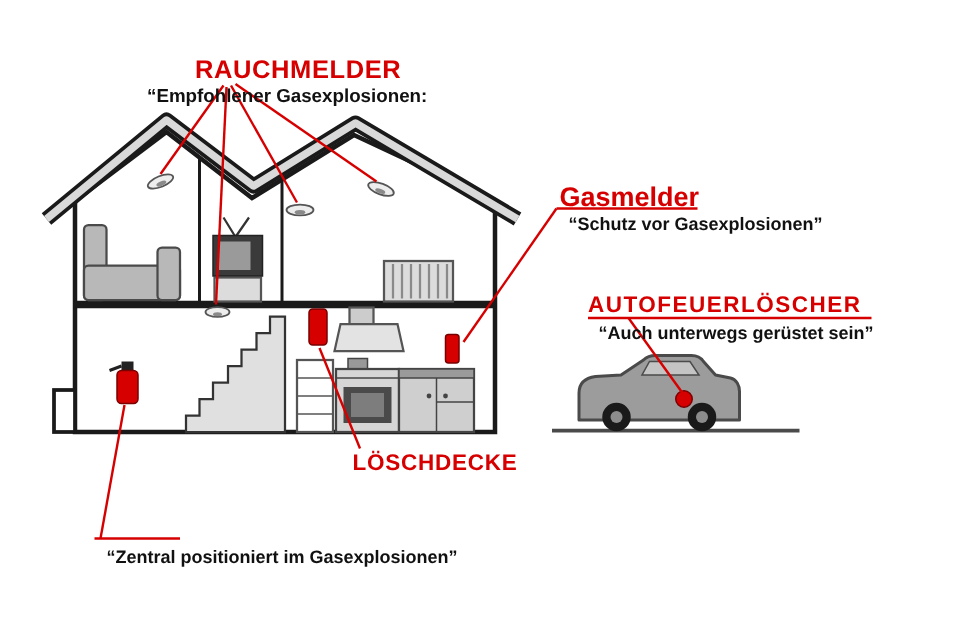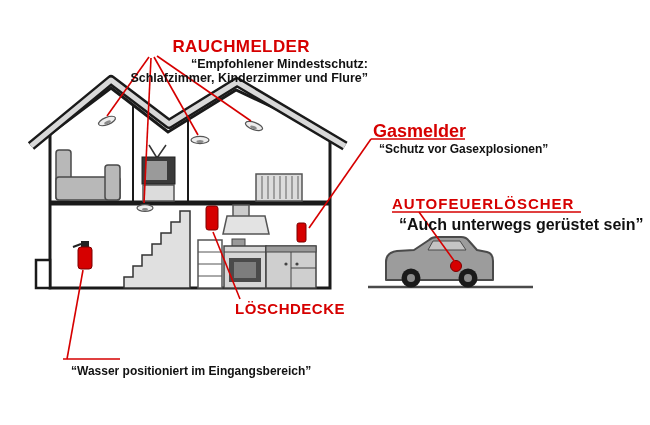--- a/index.html
+++ b/index.html
@@ -5,21 +5,21 @@
   *{margin:0;padding:0;box-sizing:border-box}
   html,body{background:#ffffff}
   .stage{
     position:relative;width:650px;height:425px;background:#fff;
     font-family:"Liberation Sans",sans-serif;overflow:hidden;
   }
   .stage svg{position:absolute;left:0;top:0}
   .lbl{position:absolute;white-space:nowrap;font-weight:bold;line-height:1.15}
   .red{color:#d60000}
   .dark{color:#111111}
-  .center{text-align:right;white-space:normal}
+  .center{text-align:left;white-space:normal}
 </style>
 </head>
 <body>
 
 <div class="stage">
 
   <svg width="650" height="425" viewBox="0 0 650 425">
 
     <line x1="368" y1="287" x2="533" y2="287" stroke="#4a4a4a" stroke-width="2.5"></line>
 
@@ -130,27 +130,26 @@
       <line x1="419" y1="212" x2="455" y2="262"></line>
       <line x1="240" y1="299" x2="213" y2="232"></line>
       <line x1="63" y1="359" x2="120" y2="359"></line>
       <line x1="67" y1="359" x2="83" y2="270"></line>
     </g>
   </svg>
 
   <div class="lbl red center" style="left:130px;top:37px;width:180px;font-size:17px;letter-spacing:0.4px">RAUCHMELDER</div>
 
   <div class="lbl dark center" style="left:98px;top:57px;width:270px;font-size:12.5px">
-    <div>“Empfohlener Mindestschutz:</div>
-    <div>Schlafzimmer, Kinderzimmer und Flure”</div>
+    <div>“Empfohlener Gasexplosionen:</div>
   </div>
 
   <div class="lbl red" style="left:373px;top:121px;font-size:18px">Gasmelder</div>
   <div class="lbl red" style="left:392px;top:195px;font-size:15px;letter-spacing:1px">AUTOFEUERLÖSCHER</div>
 
   <div class="lbl dark" style="left:379px;top:143px;font-size:12px">“Schutz vor Gasexplosionen”</div>
-  <div class="lbl dark" style="left:399px;top:216px;font-size:16px">“Auch unterwegs gerüstet sein”</div>
+  <div class="lbl dark" style="left:399px;top:216px;font-size:12px">“Auch unterwegs gerüstet sein”</div>
 
   <div class="lbl red" style="left:235px;top:300px;font-size:15px;letter-spacing:0.5px">LÖSCHDECKE</div>
 
-  <div class="lbl dark" style="left:71px;top:365px;font-size:12px">“Wasser positioniert im Eingangsbereich”</div>
+  <div class="lbl dark" style="left:71px;top:365px;font-size:12px">“Zentral positioniert im Gasexplosionen”</div>
 
 </div>
 
 </body></html>

